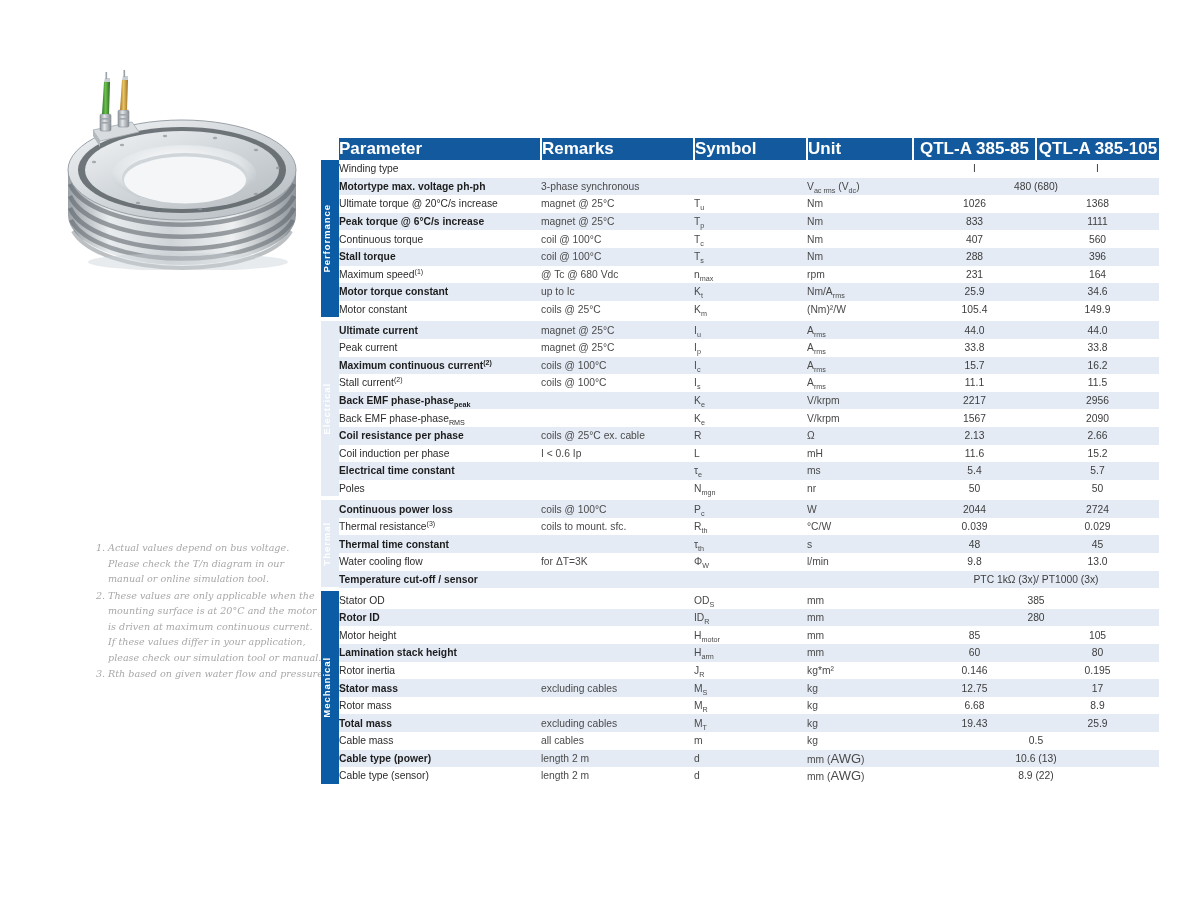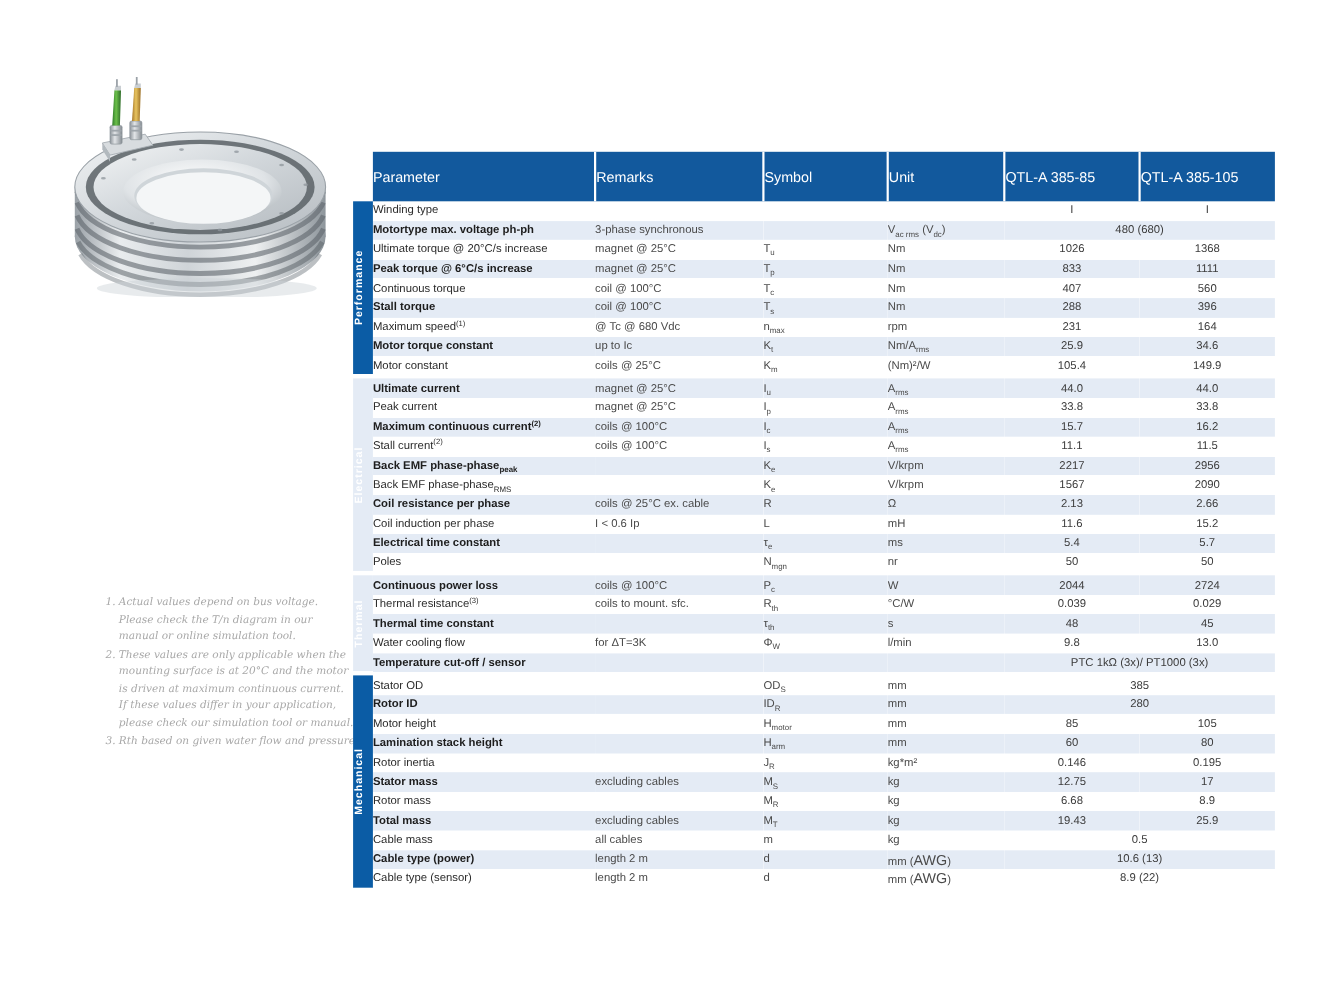--- a/index.html
+++ b/index.html
@@ -45,27 +45,27 @@
   col.c-param { width:202px; }
   col.c-rem   { width:153px; }
   col.c-sym   { width:113px; }
   col.c-unit  { width:106px; }
   col.c-m1    { width:123px; }
   col.c-m2    { width:123px; }
 
   
   thead th {
     background:#12599d; color:#ffffff;
-    font-size:13px; font-weight:normal;
-    height:45px; vertical-align:middle;
+    font-size:17px; font-weight:bold;
+    height:22px; vertical-align:middle;
     text-align:left; padding-left:10px;
     border-right:2px solid #ffffff;
   }
   thead th.sp { background:#ffffff; border-right:none; padding:0; }
-  thead th.ctr { padding-left:0; }
+  thead th.ctr { text-align:center; padding-left:0; }
   thead th:last-child { border-right:none; }
 
   
   tbody td {
     font-size:10.3px; color:#3c3c3c;
     height:17.6px; vertical-align:middle;
     padding-left:10px; padding-right:4px;
     white-space:nowrap; overflow:hidden;
   }
   tbody tr.alt td { background:#e4ebf5; }

